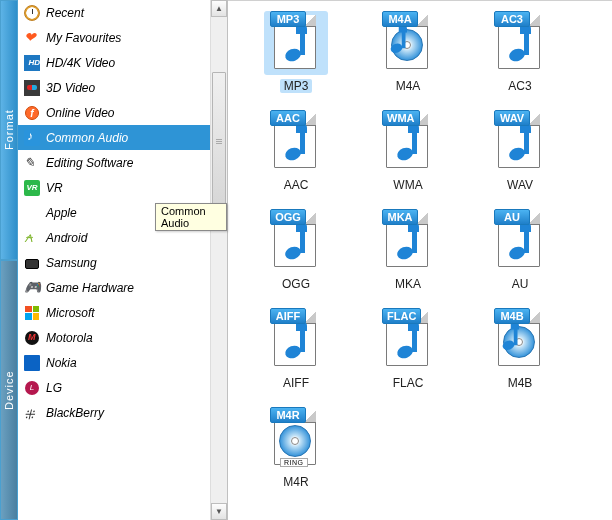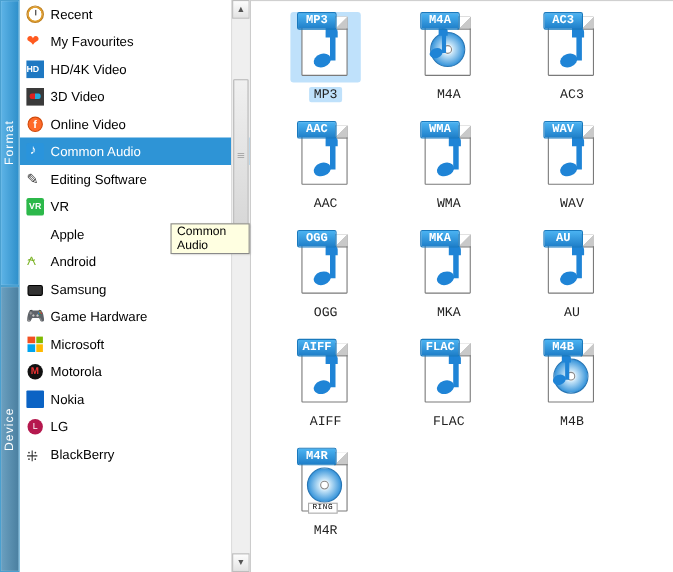--- a/index.html
+++ b/index.html
@@ -49,20 +49,21 @@
     position: relative;
   }
   .side-item {
     display: flex;
     align-items: center;
     gap: 6px;
     padding: 4px 6px;
     height: 25px;
     cursor: pointer;
     white-space: nowrap;
+    font-style: italic;
   }
   .side-item.selected { background: #2e94d6; color: #fff; }
   .side-icon {
     width: 16px; height: 16px;
     display: inline-flex;
     align-items: center; justify-content: center;
     font-size: 13px;
   }
 
   .tooltip {
@@ -112,21 +113,20 @@
     overflow: auto;
     padding: 8px 0 0 12px;
     background: #fff;
     border-top: 1px solid #d0d0d0;
   }
   .grid {
     display: grid;
     grid-template-columns: repeat(3, 112px);
     grid-auto-rows: 99px;
     gap: 0;
-    font-family: Liberation Mono, monospace;
   }
   .fmt {
     display: flex;
     flex-direction: column;
     align-items: center;
     justify-content: flex-start;
     padding-top: 2px;
     cursor: pointer;
   }
   .fmt.selected .fmt-icon { background: #bfe1fb; }
@@ -210,21 +210,21 @@
   }
 
   
   .ic { width:16px; height:16px; display:inline-block; }
   .ic-clock { background: radial-gradient(circle,#fff 55%,#e0a030 60%); border:1px solid #c08020; border-radius:50%; position:relative;}
   .ic-clock::after{content:"";position:absolute;left:7px;top:3px;width:1px;height:5px;background:#333;}
   .ic-heart { color:#ff5a1f; font-size:14px; line-height:14px; }
   .ic-film { background:#1e78c2; border:1px solid #0d4f86; position:relative;}
   .ic-film::before,.ic-film::after{content:"";position:absolute;top:1px;bottom:1px;width:2px;background:repeating-linear-gradient(#fff 0,#fff 1px,transparent 1px,transparent 3px);}
   .ic-film::before{left:1px;} .ic-film::after{right:1px;}
-  .ic-hd { background:#1e78c2; color:#fff; font-size:8px; font-weight:bold; text-align:left; line-height:16px;}
+  .ic-hd { background:#1e78c2; color:#fff; font-size:8px; font-weight:bold; text-align:right; line-height:16px;}
   .ic-3d { background:#3a3a3a; position:relative;}
   .ic-3d::after{content:"";position:absolute;left:3px;top:5px;width:10px;height:5px;background:linear-gradient(90deg,#d22 50%,#2ad 50%);border-radius:2px;}
   .ic-online { width:14px;height:14px;border-radius:50%;background:#ff6a2a;border:1px solid #d04a0a; color:#fff; font-size:10px; line-height:13px; text-align:center; font-weight:bold;}
   .ic-audio { background:#2a94dc; position:relative; border-radius:2px;}
   .ic-audio::after{content:"♪";color:#fff;position:absolute;left:3px;top:-1px;font-size:12px;}
   .ic-edit { color:#333; font-size:13px; }
   .ic-vr { background:#2cb84a; color:#fff; font-size:8px; font-weight:bold; line-height:16px; text-align:center; border-radius:2px;}
   .ic-tv { background:radial-gradient(circle,#ffd040,#f08000);border-radius:50%;position:relative;}
   .ic-tv::after{content:"";position:absolute;left:4px;top:4px;width:8px;height:6px;background:#1560a0;border-radius:1px;}
   .ic-apple { color:#6a6a6a; font-size:15px; line-height:13px;}

